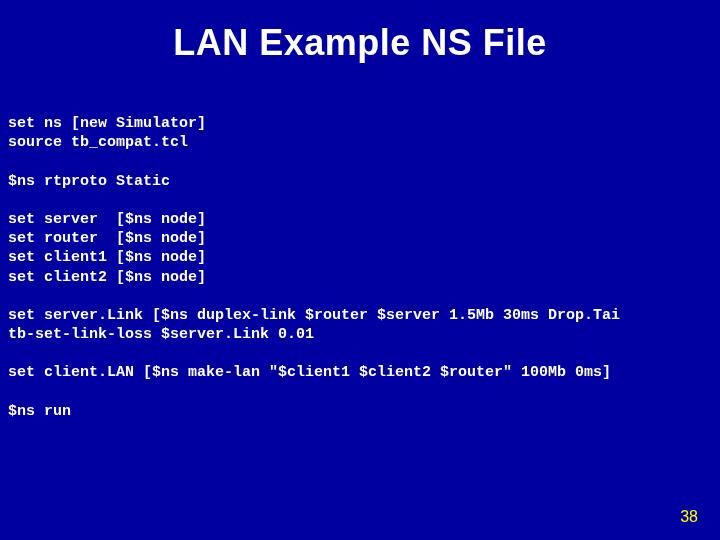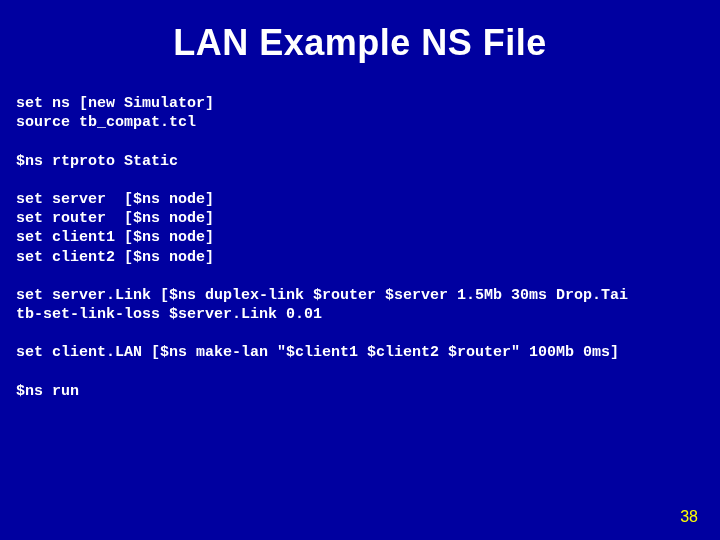--- a/index.html
+++ b/index.html
@@ -26,21 +26,22 @@
     padding-top: 22px;
     padding-bottom: 30px;
     letter-spacing: 0.5px;
   }
   .code {
     font-family: "Courier New", Courier, monospace;
     font-weight: bold;
     font-size: 15px;
     line-height: 1.28;
     white-space: pre;
-    padding-left: 16px;
+    padding-left: 8px;
+    margin-top: 20px;
   }
   .pagenum {
     position: absolute;
     bottom: 14px;
     right: 22px;
     color: #ffff00;
     font-size: 16px;
     font-family: Liberation Sans, sans-serif;
   }
 </style>

